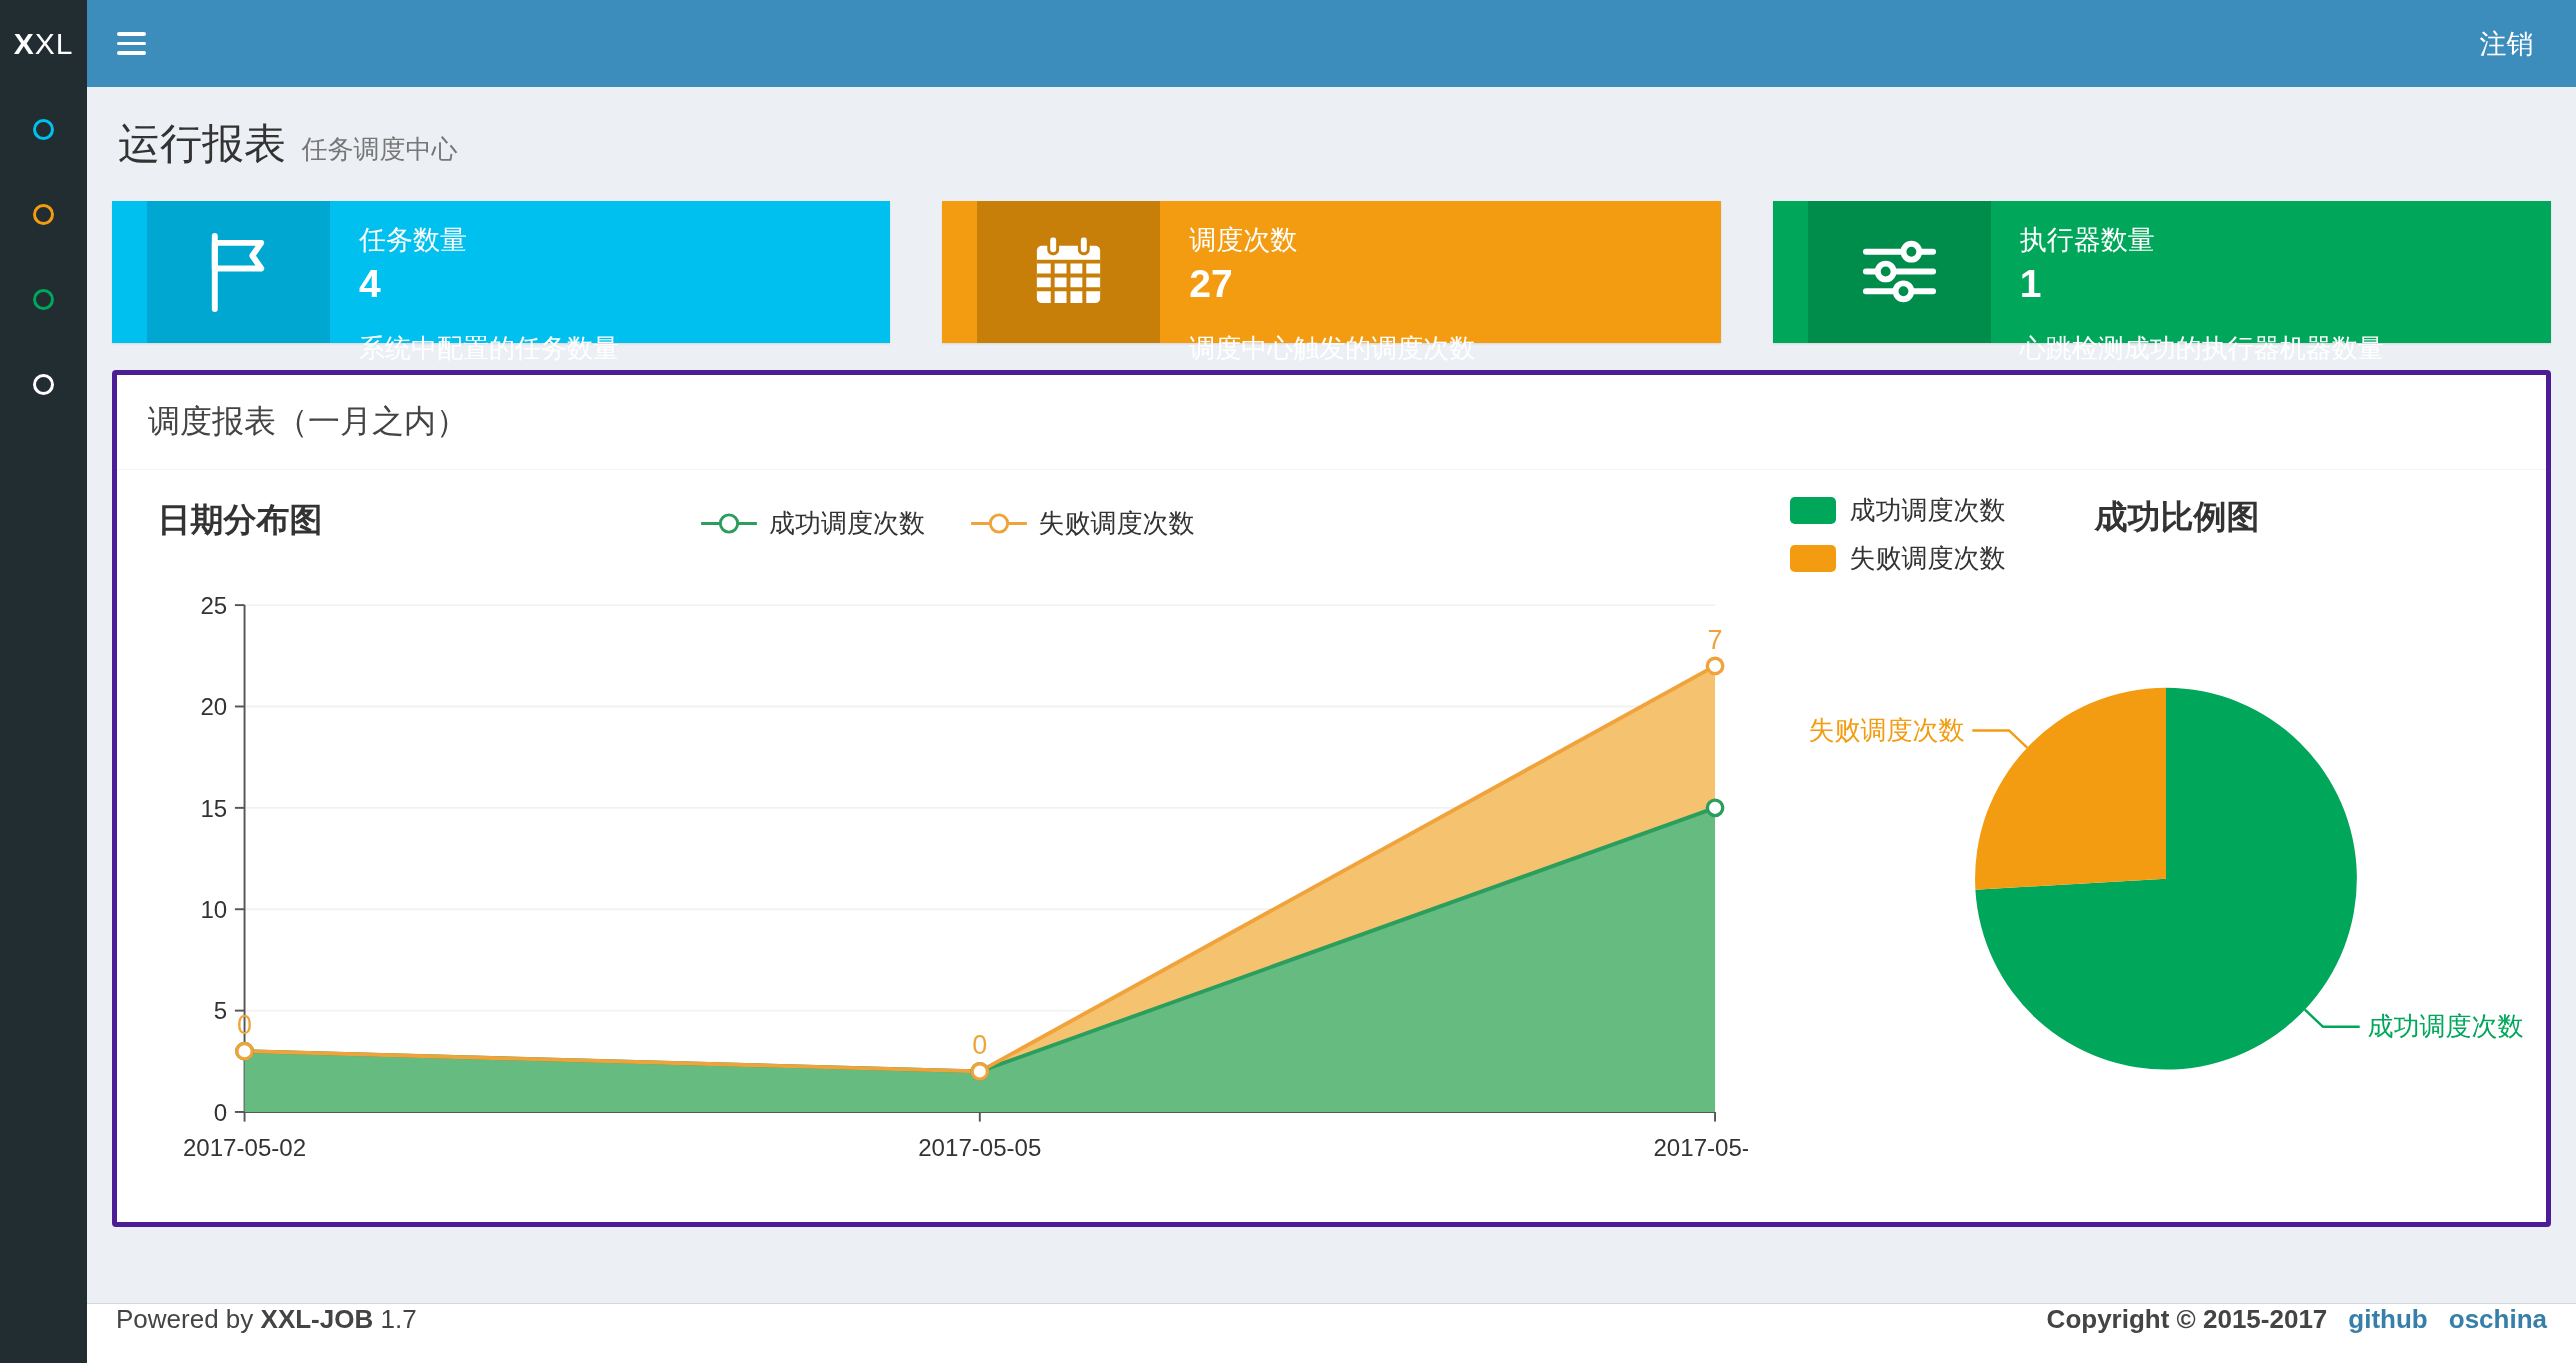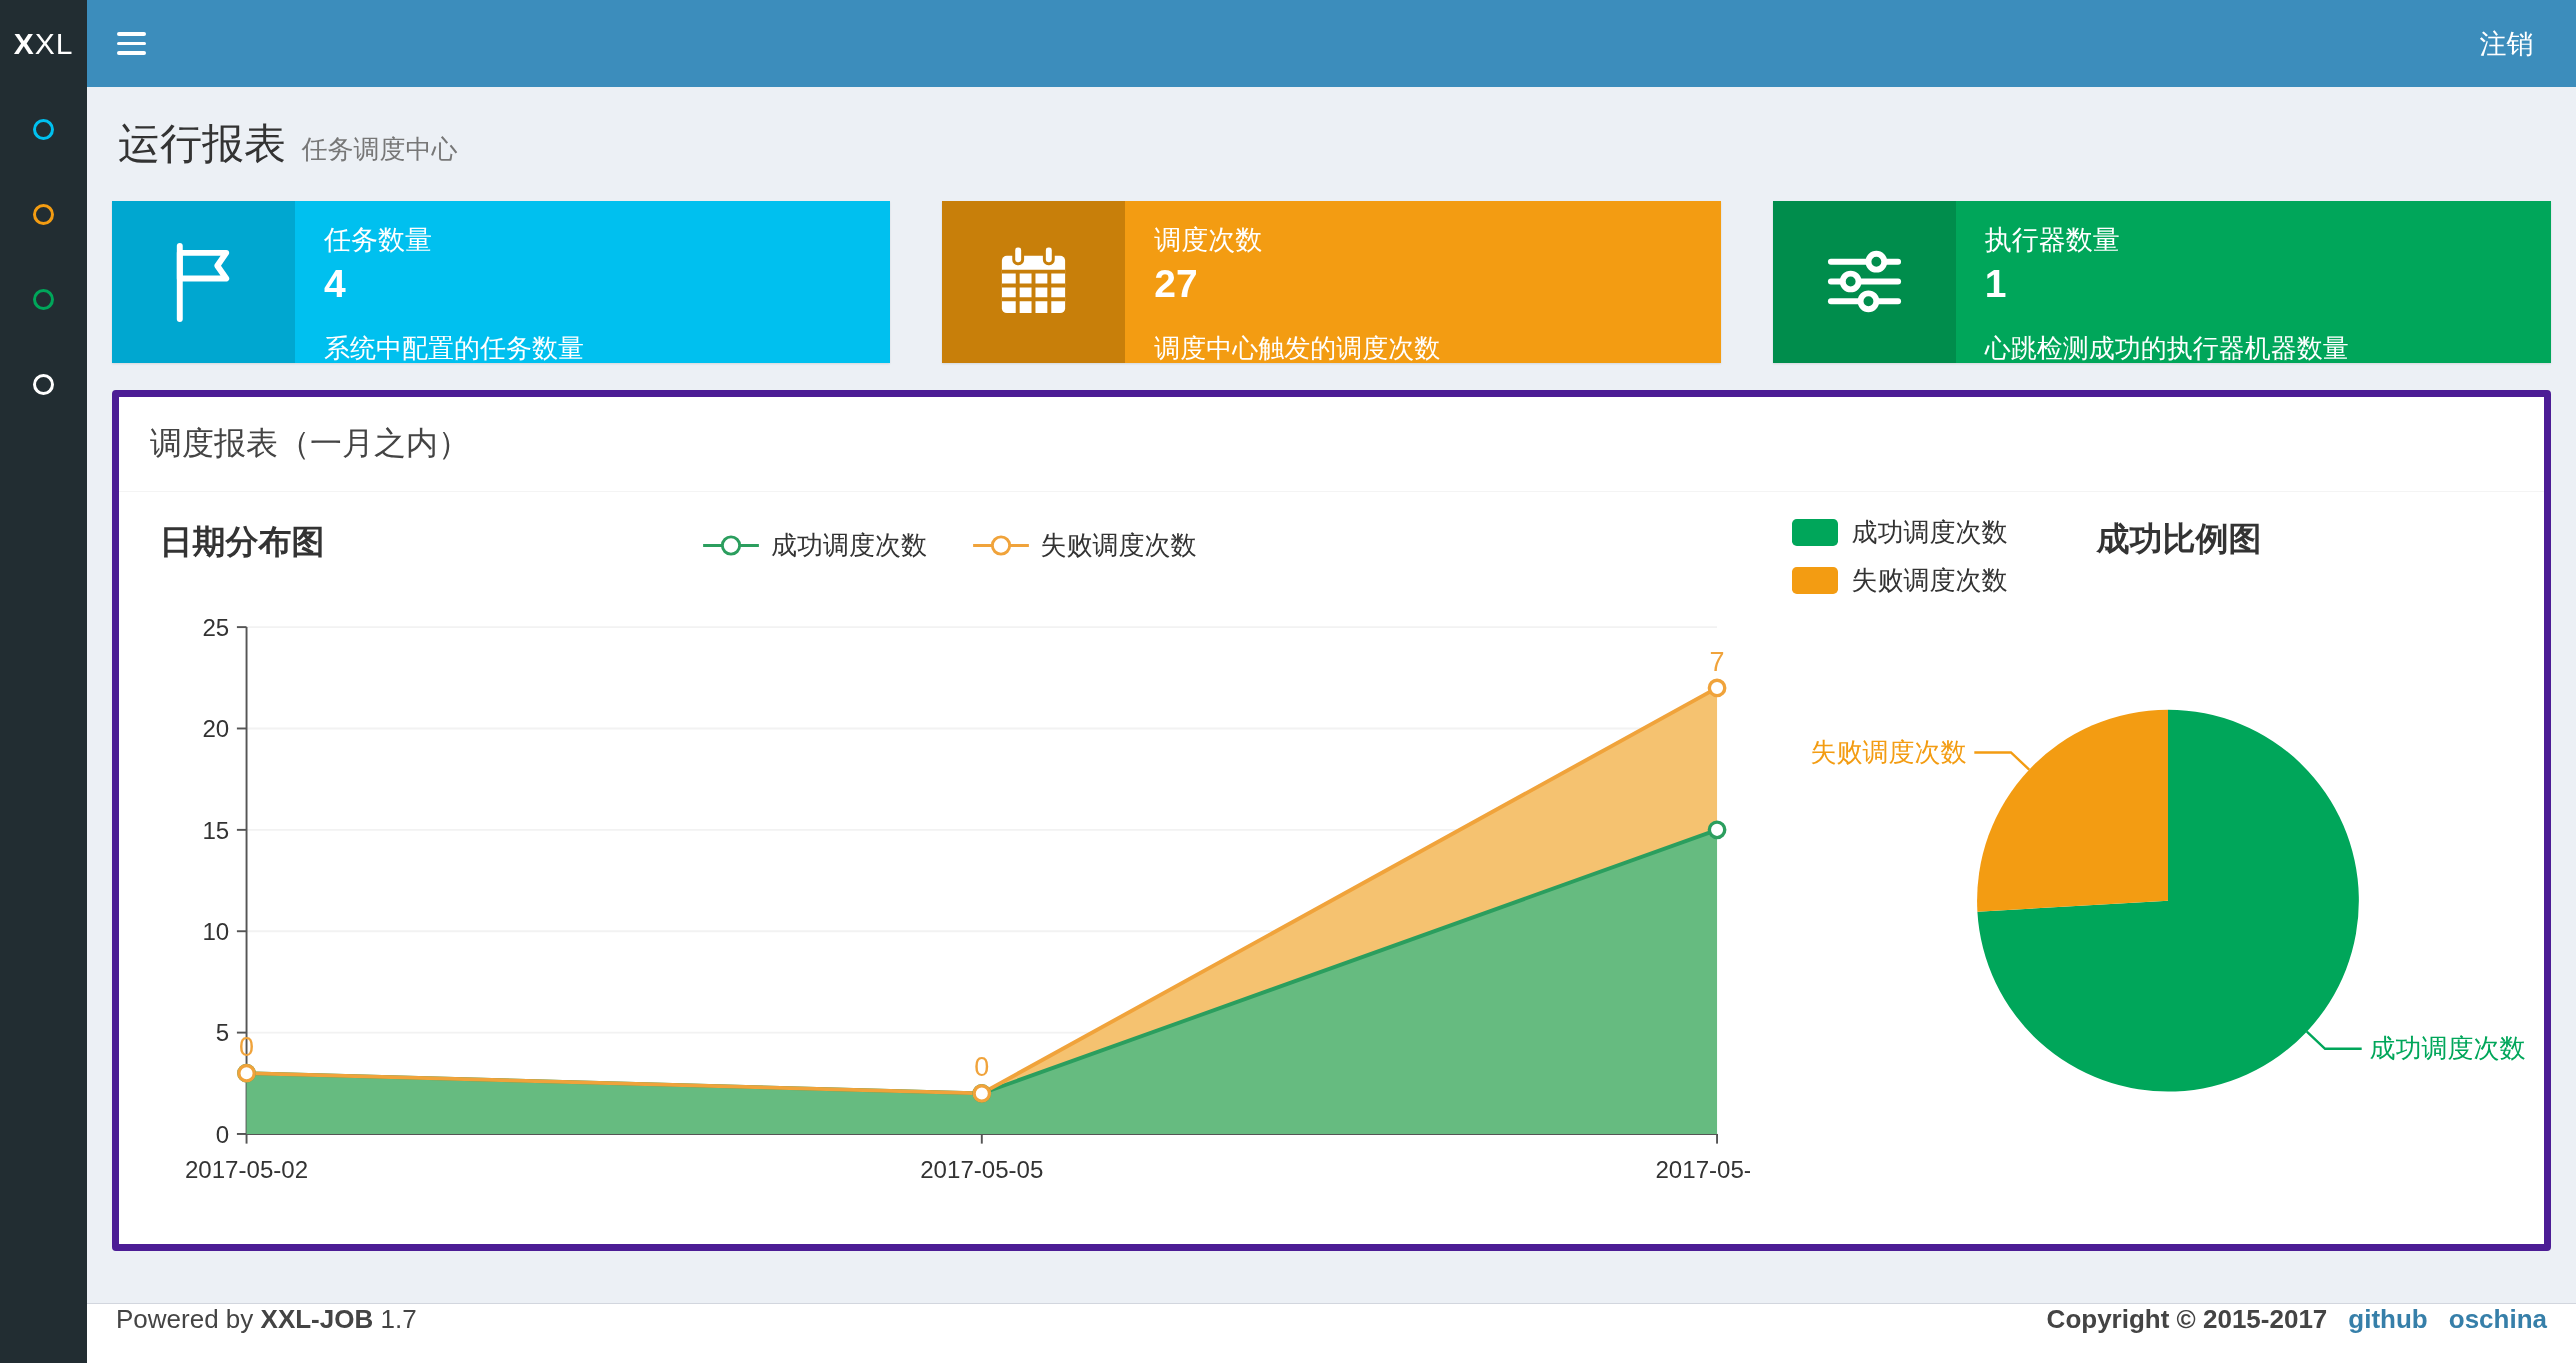--- a/index.html
+++ b/index.html
@@ -24,29 +24,29 @@
   .sidebar { position: absolute; top: 87px; left: 0; bottom: 0; width: 87px; background: #222d32; z-index: 9; }
   .side-item { display: flex; align-items: center; justify-content: center; height: 85px; cursor: pointer; }
   .nav-circle { width: 21px; height: 21px; border-radius: 50%; border: 3.9px solid #fff; }
   
   .main { position: absolute; left: 87px; top: 87px; right: 0; bottom: 60px; overflow: hidden; }
   .content-header { padding: 29px 25px 5.8px 31px; }
   .content-header h1 { font-size: 42px; font-weight: 500; color: #333; }
   .content-header small { font-size: 26px; font-weight: normal; color: #777; margin-left: 15.4px; }
   
   .info-row { display: flex; gap: 52px; padding: 23px 25px 1.9px 25px; }
-  .info-box { flex: 1; height: 162px; display: flex; color: #fff; box-shadow: 0 1px 1.9px rgba(0,0,0,0.1); }
+  .info-box { flex: 1; height: 142px; display: flex; color: #fff; box-shadow: 0 1px 1.9px rgba(0,0,0,0.1); padding-left: 35px; }
   .ib-icon { width: 183px; display: flex; align-items: center; justify-content: center; }
   .ib-body { flex: 1; padding: 15.4px 29px 13.5px 29px; display: flex; flex-direction: column; }
   .ib-label { font-size: 27px; margin-top: 5.8px; }
   .ib-value { font-size: 39px; font-weight: bold; margin: 3.9px 0 9.6px 0; }
   .ib-divider { height: 1.9px; background: rgba(255,255,255,0.85); }
   .ib-desc { font-size: 26px; margin-top: 15.4px; }
   
-  .panel { margin: 25px 25px 0 25px; background: #fff; border: 7px solid #4c1d95; border-radius: 3.9px; }
+  .panel { margin: 25px 25px 0 25px; background: #fff; border: 5px solid #4c1d95; border-radius: 3.9px; }
   .panel-header { padding: 25px 31px; font-size: 32px; font-weight: 500; color: #444; border-bottom: 1.9px solid #f4f4f4; }
   .chart-row { display: flex; padding: 23px 31px 27px 31px; }
   .line-col { width: 1600px; }
   .line-head { position: relative; height: 62px; display: flex; align-items: center; justify-content: center; }
   .line-title { position: absolute; left: 9.6px; top: 5.8px; font-size: 33px; font-weight: bold; color: #333; }
   .line-legend { display: flex; gap: 46px; align-items: center; }
   .legend-item { display: flex; align-items: center; gap: 11.6px; font-size: 26px; color: #333; cursor: pointer; }
   .pie-col { flex: 1; padding-left: 42px; }
   .pie-head { display: flex; align-items: flex-start; height: 106px; }
   .pie-legend { display: flex; flex-direction: column; gap: 13.5px; }

